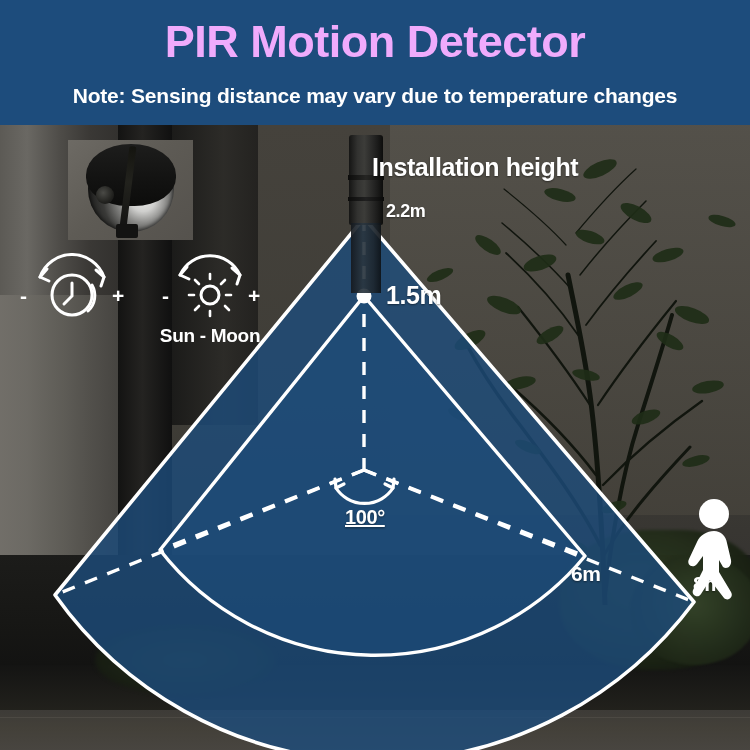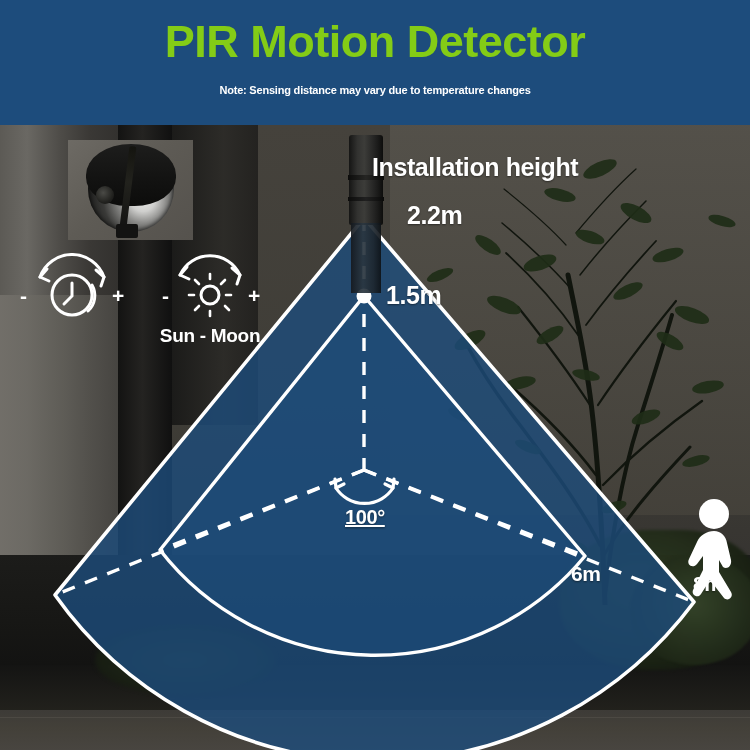--- a/index.html
+++ b/index.html
@@ -9,26 +9,26 @@
     background:#34322e;
   }
 
   
   #header{
     position:absolute;left:0;top:0;width:750px;height:125px;
     background:#1d4c7c;z-index:40;
   }
   #title{
     position:absolute;left:0;top:17px;width:750px;text-align:center;
-    color:#84cc16;font-size:45px;font-weight:bold;letter-spacing:-0.5px;
+    color:#f0abfc;font-size:45px;font-weight:bold;letter-spacing:-0.5px;
     line-height:1.1;
   }
   #subtitle{
     position:absolute;left:0;top:84px;width:750px;text-align:center;
-    color:#ffffff;font-size:11px;font-weight:bold;letter-spacing:-0.2px;
+    color:#ffffff;font-size:21px;font-weight:bold;letter-spacing:-0.2px;
   }
 
   
   #scene{position:absolute;left:0;top:125px;width:750px;height:625px;overflow:hidden;}
   .wall-bg{
     position:absolute;left:0;top:0;width:750px;height:625px;
     background:
       linear-gradient(180deg,#45423c 0%,#3f3d37 45%,#3a3833 60%,#343230 75%,#2f2e2b 100%);
   }
   
@@ -136,21 +136,21 @@
 
   
   #cone{position:absolute;left:0;top:0;width:750px;height:750px;z-index:20;}
 
   
   .dlabel{
     position:absolute;color:#ffffff;font-weight:bold;z-index:30;
     text-shadow:0 1px 2px rgba(0,0,0,.45);white-space:nowrap;letter-spacing:-0.4px;
   }
   #lbl-install{left:372px;top:153px;font-size:25px;}
-  #lbl-22{left:407px;top:201px;font-size:25px;}
+  #lbl-22{left:386px;top:201px;font-size:18px;}
   #lbl-15{left:386px;top:281px;font-size:25px;text-align:right;}
   #lbl-100{left:345px;top:506px;font-size:20px;text-decoration:underline;}
   #lbl-6m{left:571px;top:562px;font-size:21px;}
   #lbl-8m{left:693px;top:572px;font-size:21px;}
   #lbl-detecting{left:531px;top:694px;font-size:24px;}
 
   
   #fixture{position:absolute;left:345px;top:135px;width:42px;height:160px;z-index:22;}
   .fix-body{
     position:absolute;left:4px;top:0;width:34px;height:90px;

